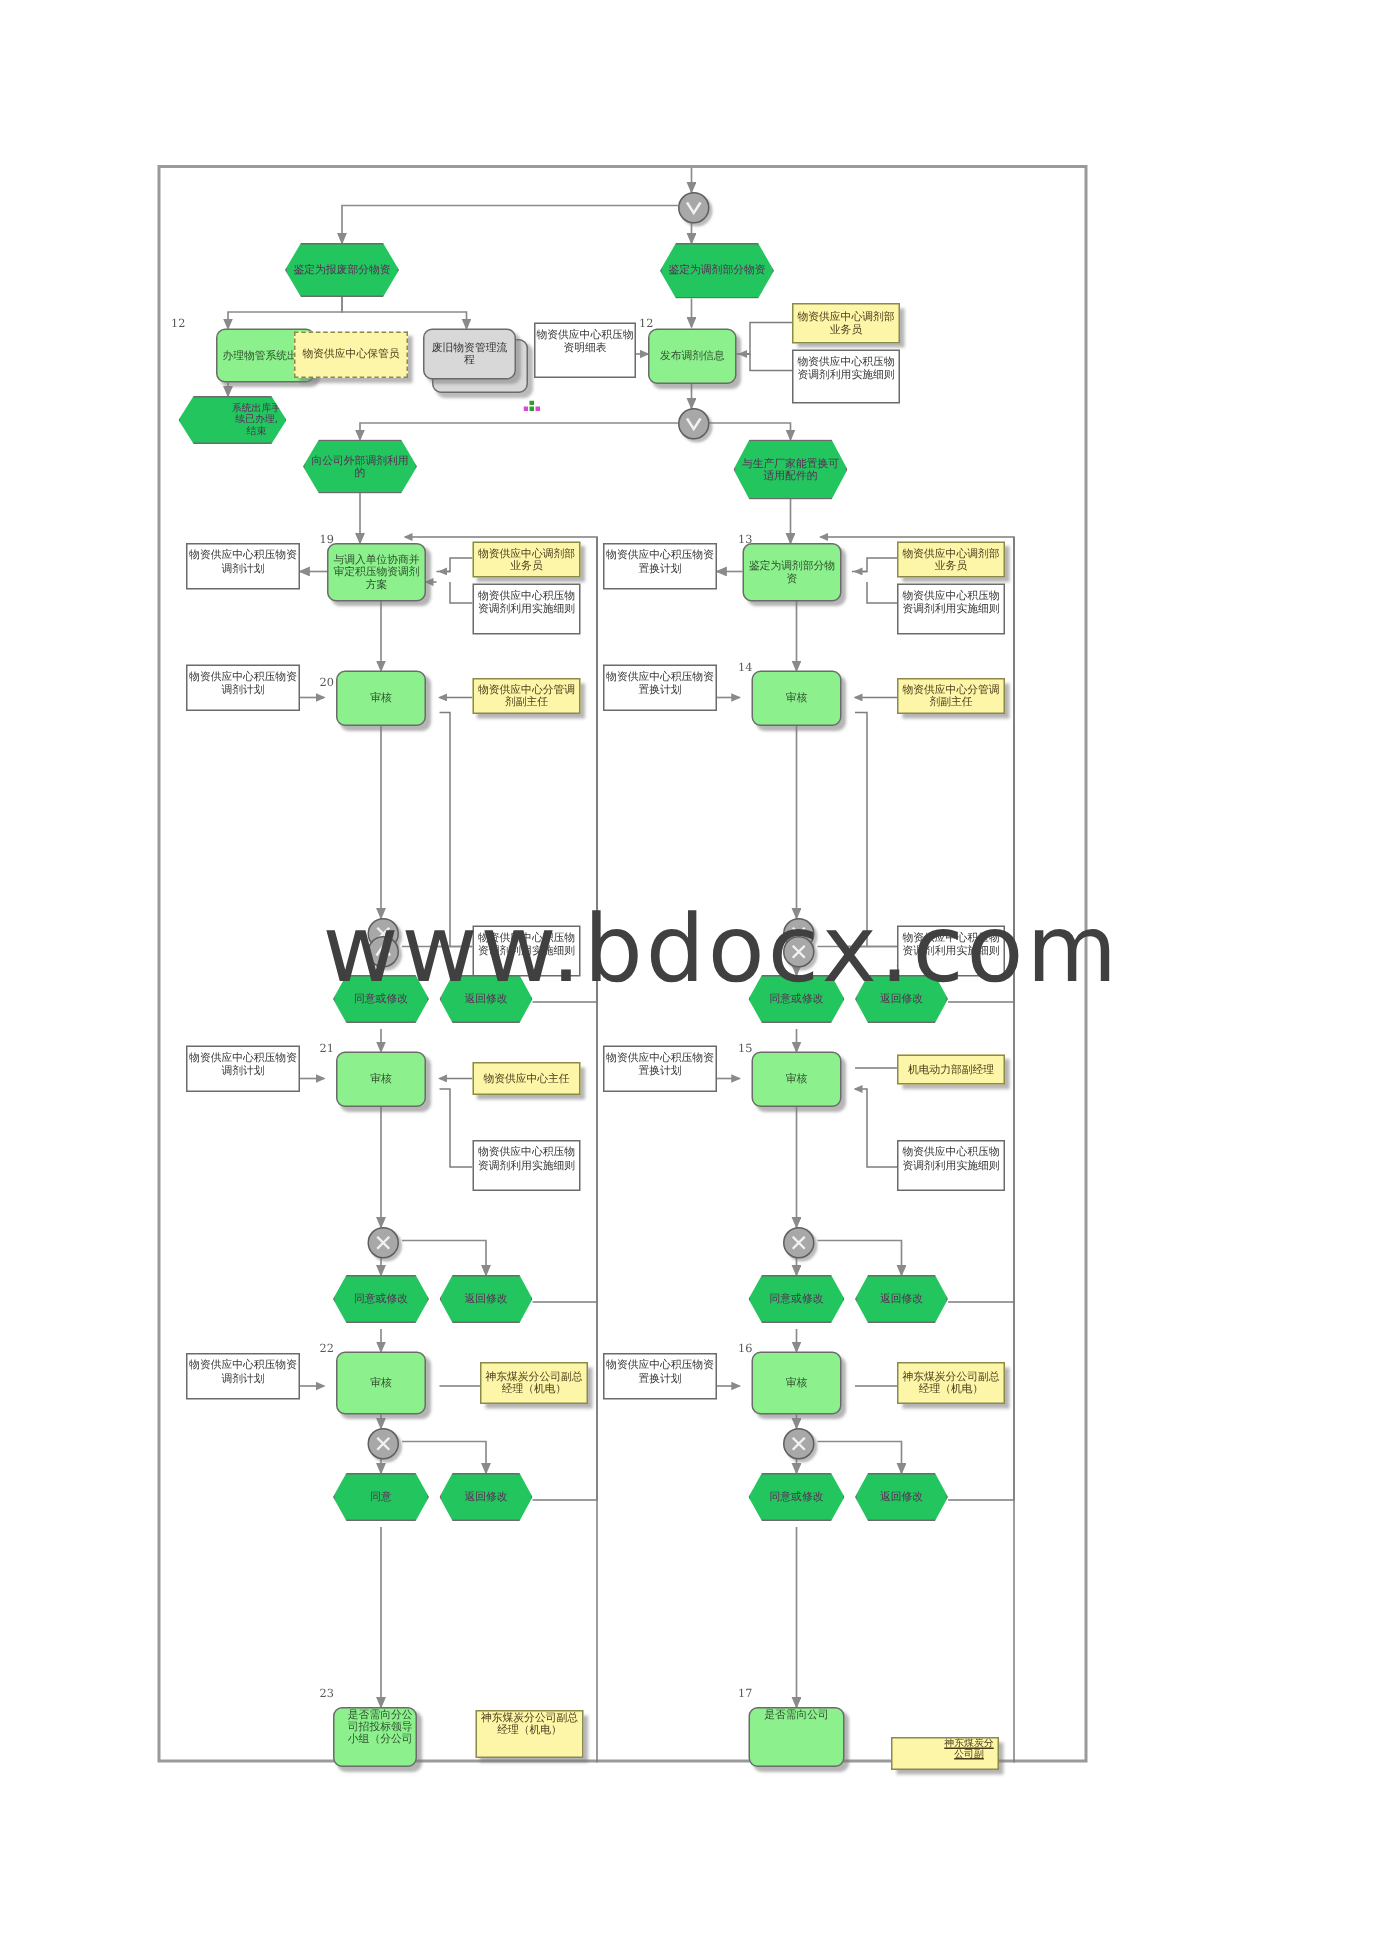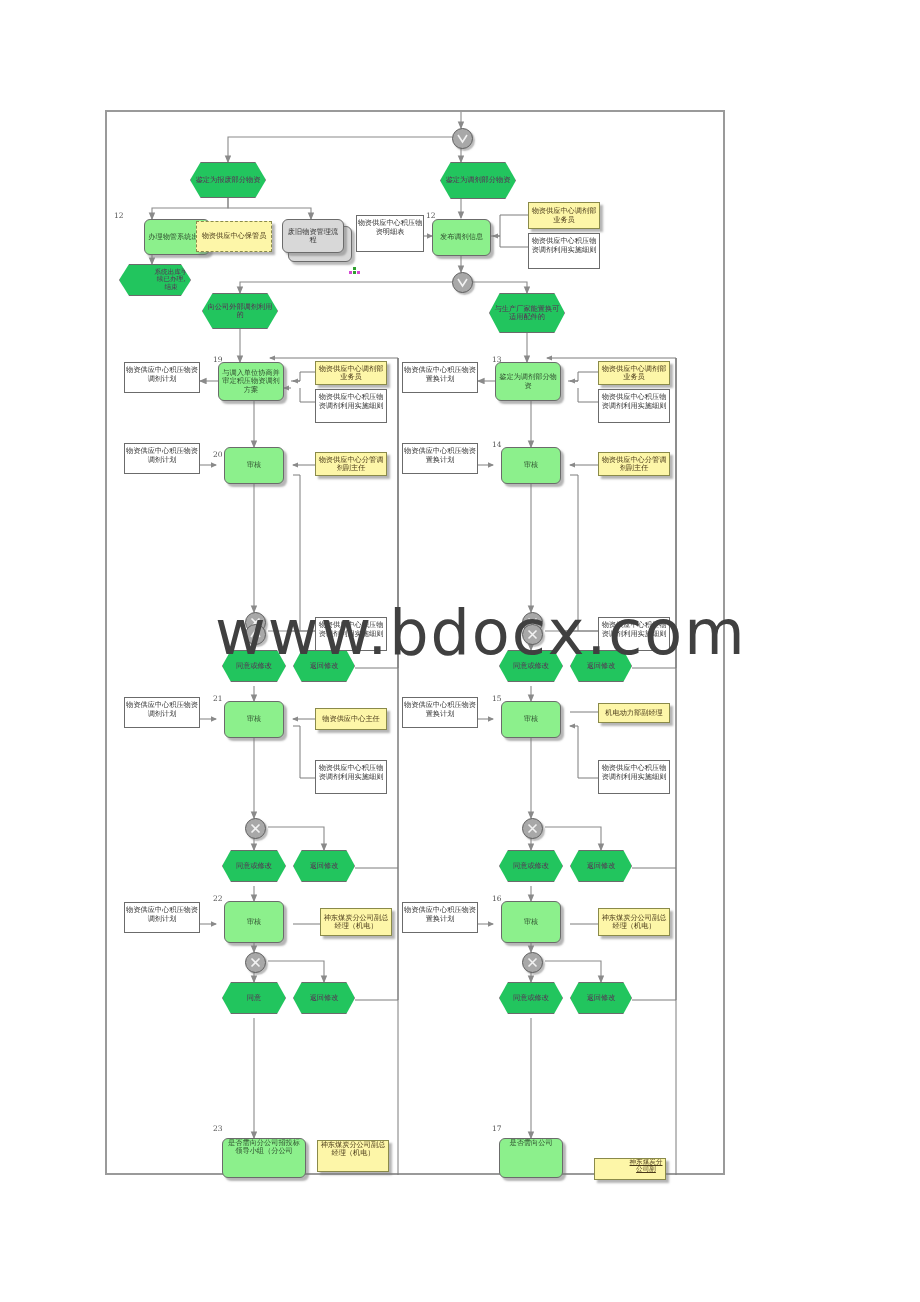--- a/index.html
+++ b/index.html
@@ -373,21 +373,21 @@
     <span>神东煤炭分公司副总经理（机电）</span>
   </div>
   <div class="node hex" style="left:222px;top:982px;width:64px;height:32px;">
     <span>同意</span>
   </div>
   <div class="node hex" style="left:293px;top:982px;width:62px;height:32px;">
     <span>返回修改</span>
   </div>
 
   <div class="num" style="left:213px;top:1124px;">23</div>
-  <div class="node proc" style="left:222px;top:1138px;width:84px;height:40px;overflow:hidden;">
+  <div class="node proc" style="left:222px;top:1138px;width:56px;height:40px;overflow:hidden;text-align:right;">
     <span style="align-self:flex-start;">是否需向分公司招投标领导小组（分公司</span>
   </div>
   <div class="node role" style="left:317px;top:1140px;width:72px;height:32px;overflow:hidden;">
     <span style="align-self:flex-start;">神东煤炭分公司副总经理（机电）</span>
   </div>
 
   <div class="num" style="left:492px;top:355px;">13</div>
   <div class="node proc" style="left:495px;top:362px;width:66px;height:39px;">
     <span>鉴定为调剂部分物资</span>
   </div>

